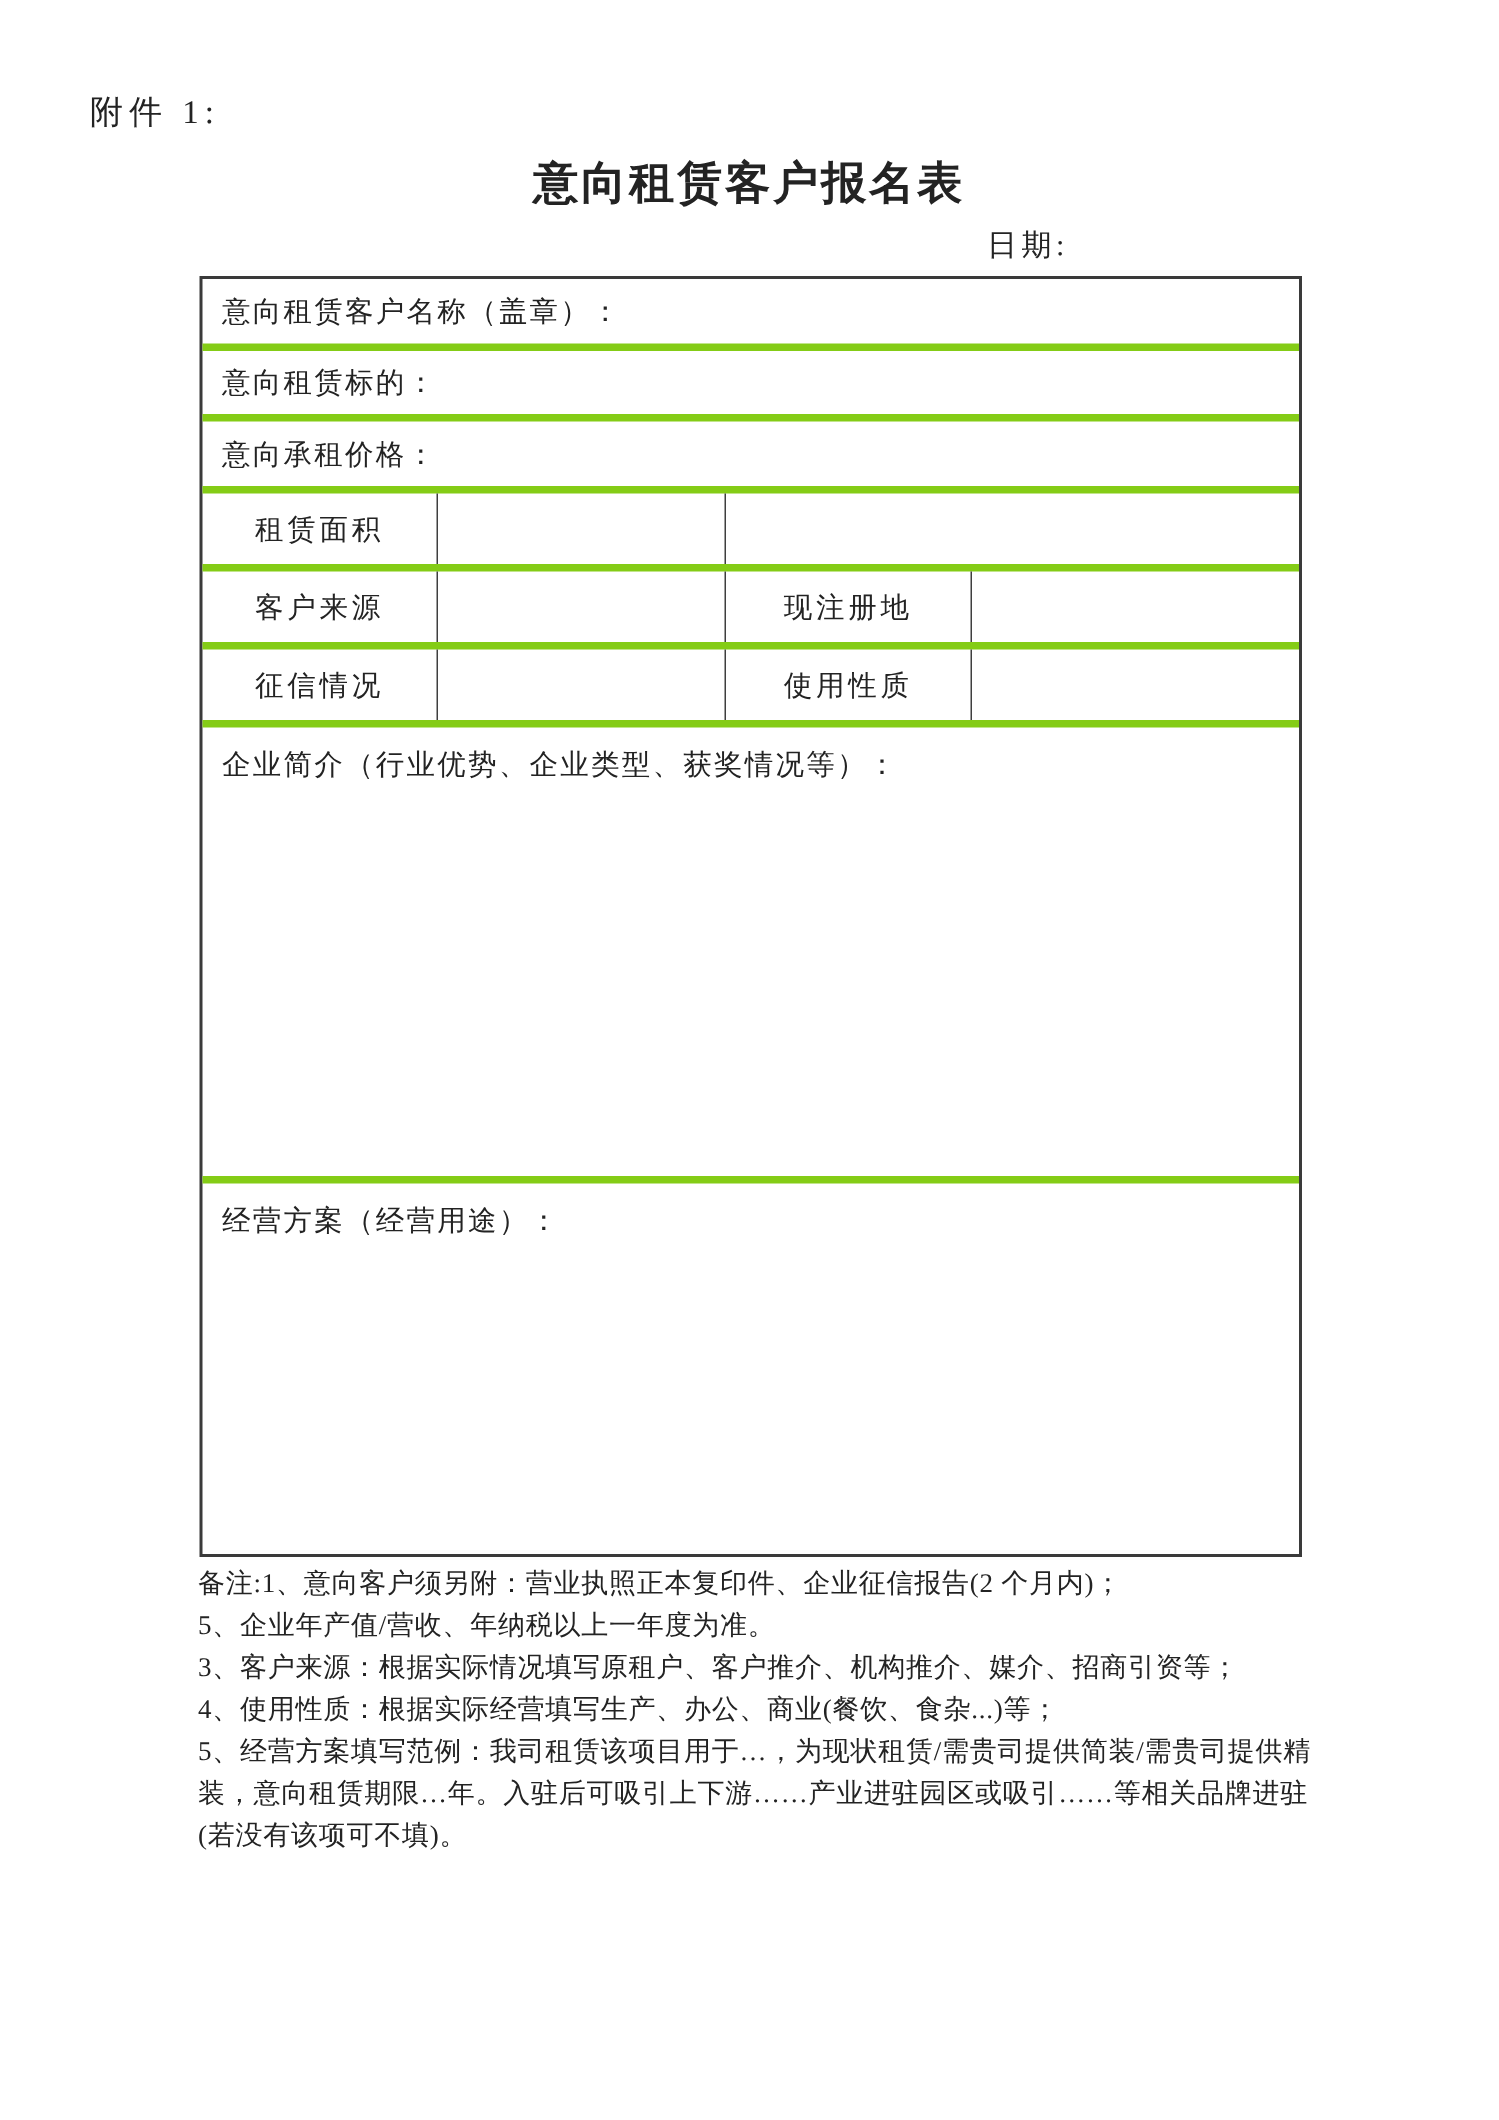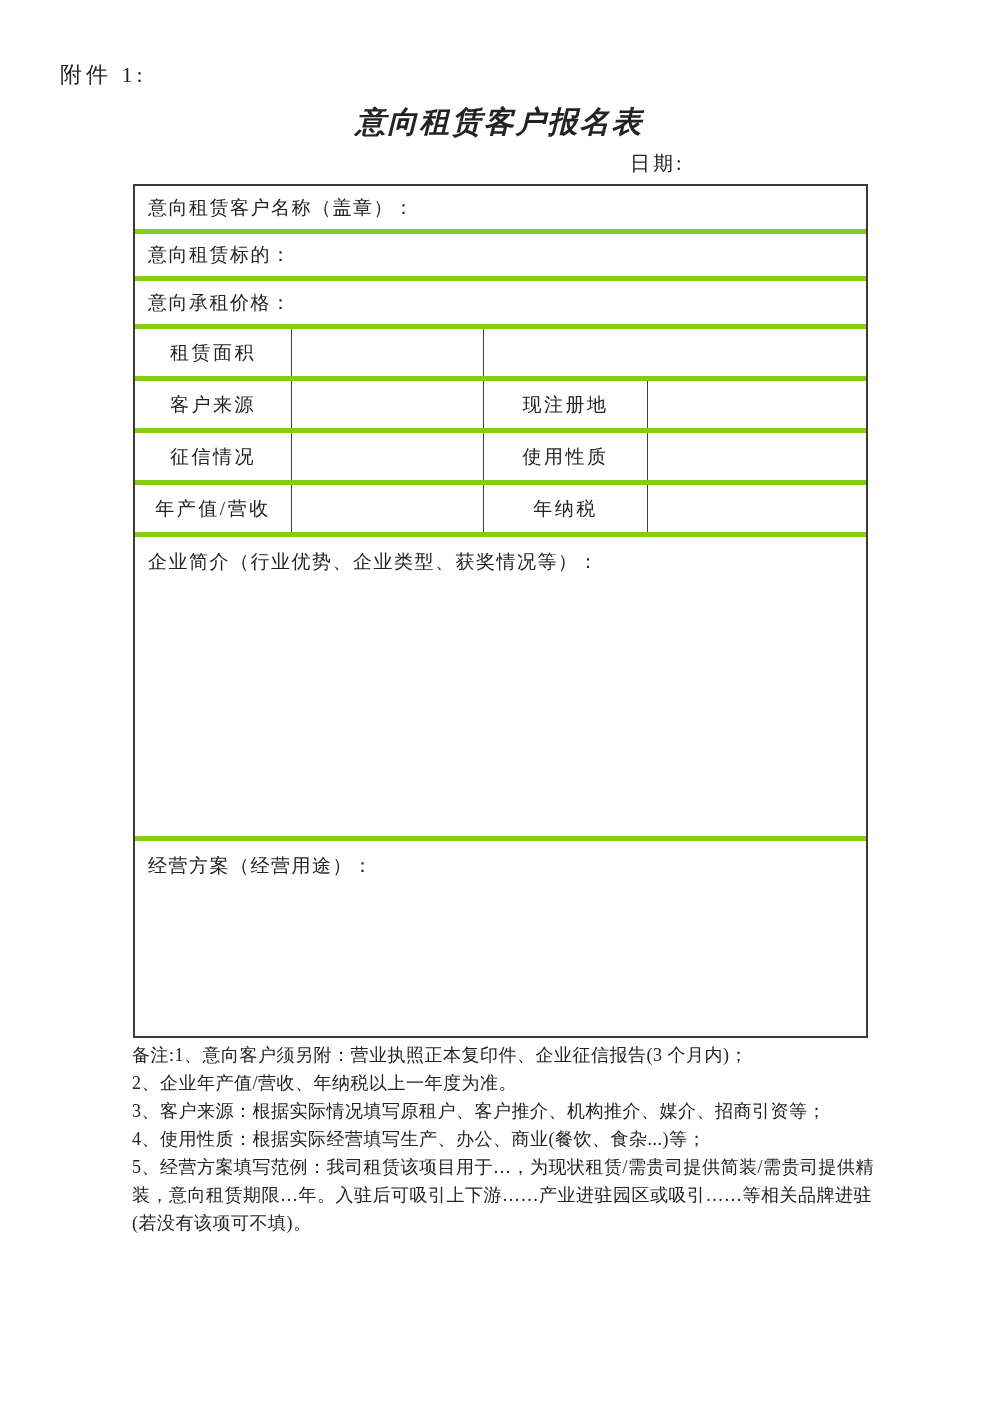--- a/index.html
+++ b/index.html
@@ -33,25 +33,24 @@
   .title {
     position: absolute;
     left: 0;
     right: 0;
     top: 102px;
     margin: 0;
     text-align: center;
     font-size: 30px;
     font-weight: bold;
     letter-spacing: 2px;
-    font-style: italic;
   }
   .date-label {
     position: absolute;
-    left: 630px;
+    left: 658px;
     top: 150px;
     font-size: 20px;
     letter-spacing: 3px;
     white-space: nowrap;
   }
   .form-table {
     position: absolute;
     left: 133px;
     top: 184px;
     width: 735px;
@@ -153,38 +152,32 @@
       <div class="cell value-cell cell-last"></div>
     </div>
 
     <div class="frow gridrow" style="flex-basis:52px">
       <div class="cell label-cell">征信情况</div>
       <div class="cell value-cell"></div>
       <div class="cell label-cell">使用性质</div>
       <div class="cell value-cell cell-last"></div>
     </div>
 
-    <div class="frow gridrow" style="flex-basis:52px">
-      <div class="cell label-cell">年产值/营收</div>
-      <div class="cell value-cell"></div>
-      <div class="cell label-cell">年纳税</div>
-      <div class="cell value-cell cell-last"></div>
-    </div>
 
     <div class="frow sectionrow" style="flex-basis:304px">
       <span>企业简介（行业优势、企业类型、获奖情况等）：</span>
     </div>
 
     <div class="frow sectionrow last">
       <span>经营方案（经营用途）：</span>
     </div>
 
   </div>
 
   <div class="notes">
-    <p>备注:1、意向客户须另附：营业执照正本复印件、企业征信报告(3 个月内)；</p>
-    <p>2、企业年产值/营收、年纳税以上一年度为准。</p>
+    <p>备注:1、意向客户须另附：营业执照正本复印件、企业征信报告(2 个月内)；</p>
+    <p>5、企业年产值/营收、年纳税以上一年度为准。</p>
     <p>3、客户来源：根据实际情况填写原租户、客户推介、机构推介、媒介、招商引资等；</p>
     <p>4、使用性质：根据实际经营填写生产、办公、商业(餐饮、食杂...)等；</p>
     <p>5、经营方案填写范例：我司租赁该项目用于…，为现状租赁/需贵司提供简装/需贵司提供精装，意向租赁期限…年。入驻后可吸引上下游……产业进驻园区或吸引……等相关品牌进驻(若没有该项可不填)。</p>
   </div>
 
 </div>
 
 </body></html>

